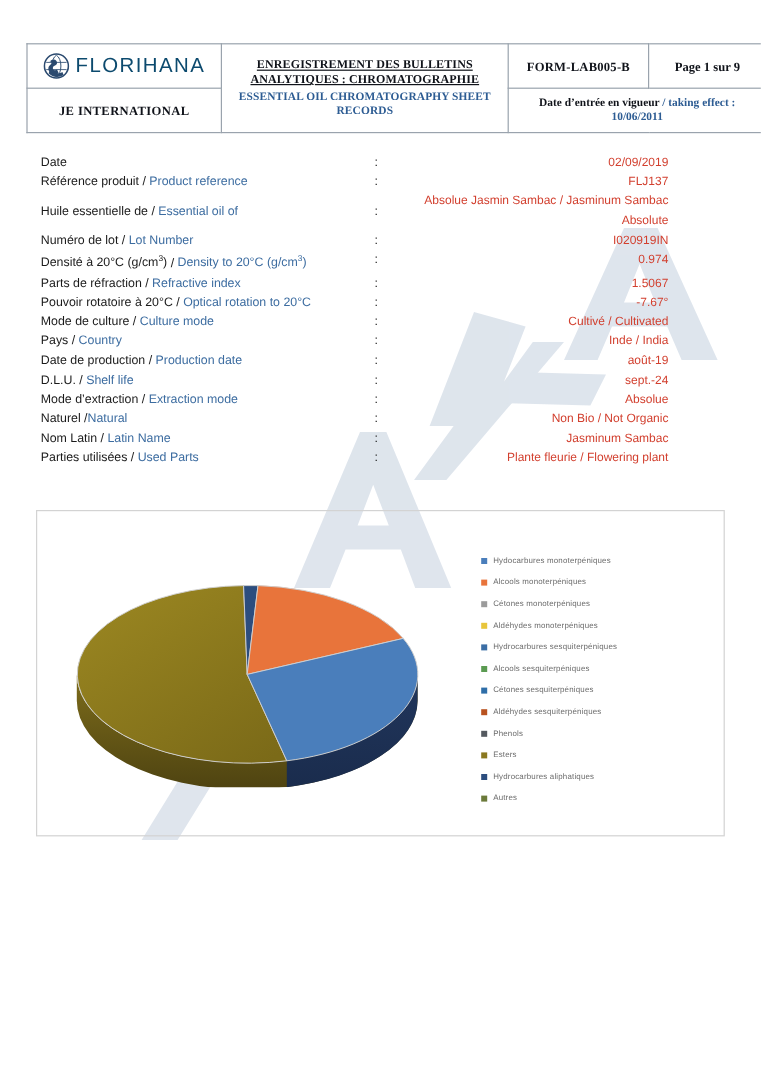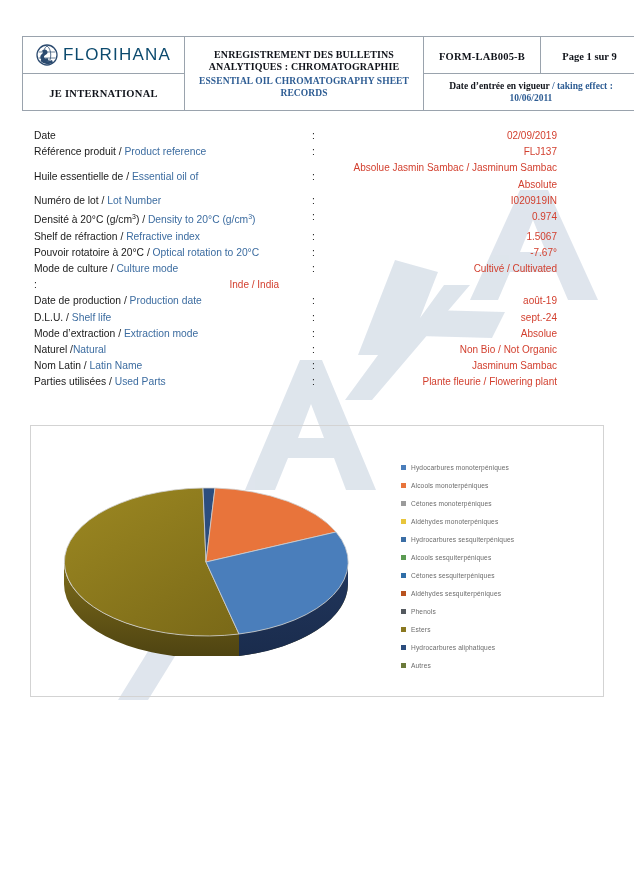--- a/index.html
+++ b/index.html
@@ -65,20 +65,21 @@
     font-weight: bold;
     color: #10131a;
     letter-spacing: .3px;
   }
   .mid-fr {
     font-size: 10px;
     font-weight: bold;
     color: #10131a;
     line-height: 12.5px;
     letter-spacing: .1px;
+    text-decoration: underline;
   }
   .mid-en {
     font-size: 9.5px;
     font-weight: bold;
     color: #2d5c93;
     line-height: 12px;
     letter-spacing: .1px;
     margin-top: 1px;
   }
   .code-txt {
@@ -257,35 +258,36 @@
       <div class="spec-label"><span>Numéro de lot</span><span> / </span><span class="en">Lot Number</span></div>
       <div class="spec-colon">:</div>
       <div class="spec-value">I020919IN</div>
     </div>
     <div class="spec-row">
       <div class="spec-label"><span>Densité à 20°C (g/cm<sup class="u">3</sup>)</span><span>  / </span><span class="en">Density to 20°C (g/cm<sup class="u">3</sup>)</span></div>
       <div class="spec-colon">:</div>
       <div class="spec-value">0.974</div>
     </div>
     <div class="spec-row">
-      <div class="spec-label"><span>Shelf de réfraction</span><span> / </span><span class="en">Refractive index</span></div>
+      <div class="spec-label"><span>Parts de réfraction</span><span> / </span><span class="en">Refractive index</span></div>
       <div class="spec-colon">:</div>
       <div class="spec-value">1.5067</div>
     </div>
     <div class="spec-row">
       <div class="spec-label"><span>Pouvoir rotatoire à 20°C</span><span> / </span><span class="en">Optical rotation to 20°C</span></div>
       <div class="spec-colon">:</div>
       <div class="spec-value">-7.67°</div>
     </div>
     <div class="spec-row">
       <div class="spec-label"><span>Mode de culture</span><span> / </span><span class="en">Culture mode</span></div>
       <div class="spec-colon">:</div>
       <div class="spec-value">Cultivé / Cultivated</div>
     </div>
     <div class="spec-row">
+      <div class="spec-label"><span>Pays</span><span> / </span><span class="en">Country</span></div>
       <div class="spec-colon">:</div>
       <div class="spec-value">Inde / India</div>
     </div>
     <div class="spec-row">
       <div class="spec-label"><span>Date de production</span><span> / </span><span class="en">Production date</span></div>
       <div class="spec-colon">:</div>
       <div class="spec-value">août-19</div>
     </div>
     <div class="spec-row">
       <div class="spec-label"><span>D.L.U.</span><span> / </span><span class="en">Shelf life</span></div>

